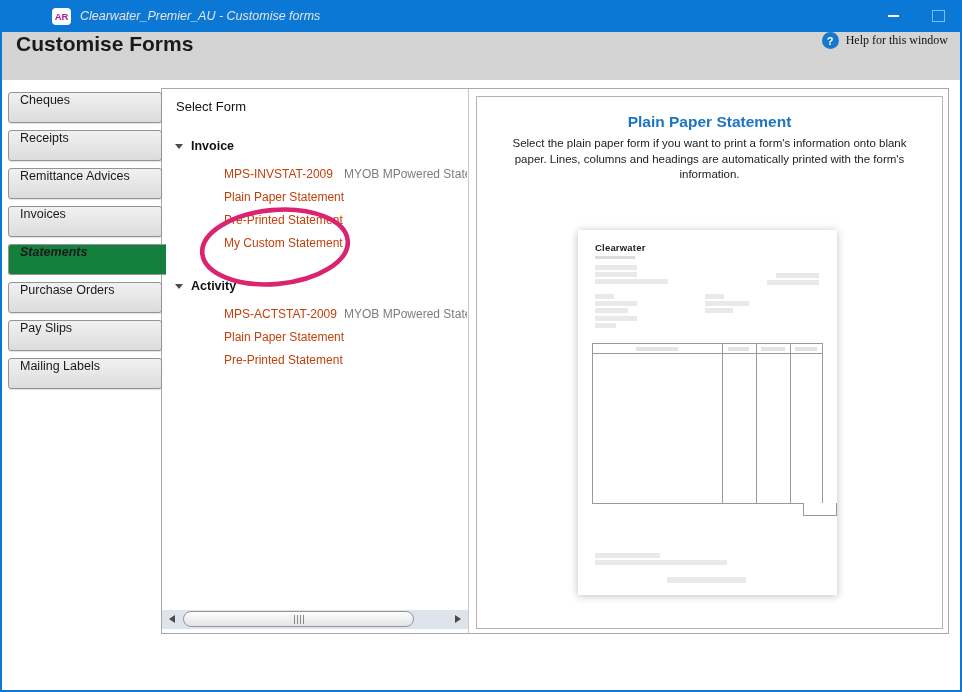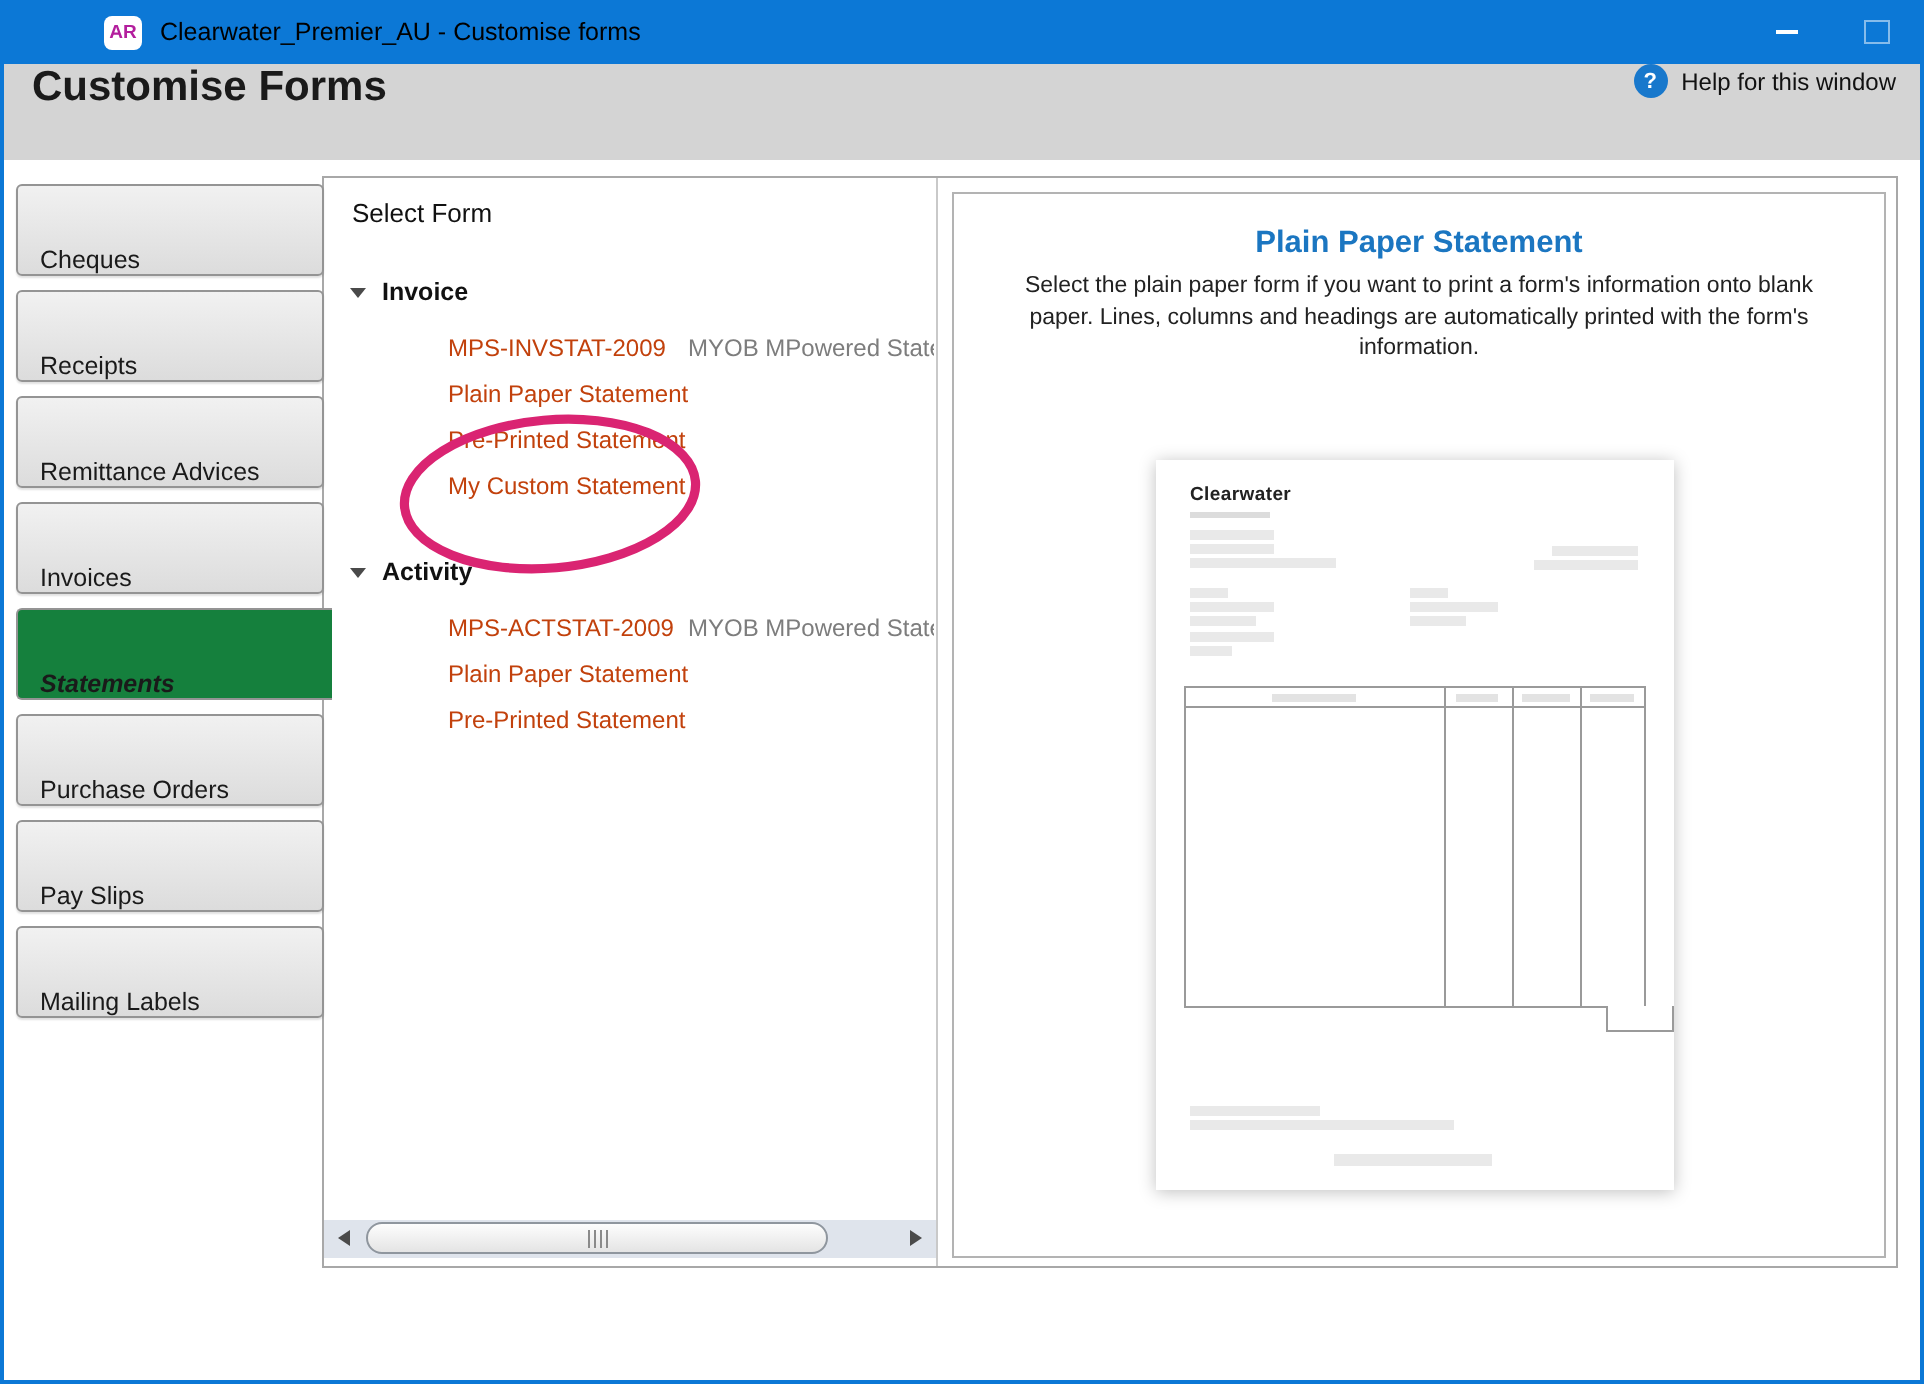--- a/index.html
+++ b/index.html
@@ -6,47 +6,47 @@
   body{width:962px;height:692px;position:relative;overflow:hidden;background:#fff;
        font-family:"Liberation Sans", sans-serif;-webkit-font-smoothing:antialiased;}
   .frame{position:absolute;inset:0;border:2px solid #0c78d6;border-top:none;z-index:60;pointer-events:none;}
 
   
   .titlebar{position:absolute;left:0;top:0;width:962px;height:32px;background:#0c78d6;
             display:flex;align-items:center;z-index:20;padding-left:44px;}
   .app-badge{width:19px;height:17px;background:#fff;border-radius:4px;margin-left:8px;
              display:flex;align-items:center;justify-content:center;
              font-size:9.5px;font-weight:bold;color:#b31e9d;letter-spacing:0;}
-  .tb-title{color:#000000;font-size:12.5px;margin-left:9px;flex:1;white-space:nowrap;}
+  .tb-title{color:#e5e5e5;font-size:12.5px;margin-left:9px;flex:1;white-space:nowrap;font-style:italic;}
   .tb-controls{display:flex;height:32px;}
   .tb-btn{width:45px;height:32px;display:flex;align-items:center;justify-content:center;cursor:default;}
   .glyph-min{width:11px;height:2px;background:#fff;}
   .glyph-max{width:11px;height:10px;border:1.5px solid rgba(255,255,255,0.5);}
   .glyph-close{position:relative;width:13px;height:13px;}
   .glyph-close:before,.glyph-close:after{content:"";position:absolute;left:-1px;top:5.5px;width:15px;height:1.6px;background:#fff;}
   .glyph-close:before{transform:rotate(45deg);}
   .glyph-close:after{transform:rotate(-45deg);}
 
   
   .headerband{position:absolute;left:0;top:32px;width:962px;height:48px;background:#d4d4d4;
               display:flex;align-items:flex-start;z-index:10;}
   .page-title{font-size:21px;font-weight:600;color:#1a1a1a;margin-left:16px;flex:1;}
   .help{display:flex;align-items:center;gap:7px;margin-right:14px;cursor:pointer;}
   .help-circle{width:17px;height:17px;border-radius:50%;background:#1878cc;color:#fff;
                font-size:11px;font-weight:bold;display:flex;align-items:center;justify-content:center;}
-  .help-label{font-size:12px;color:#111;}
+  .help-label{font-size:12px;color:#111;font-family:Liberation Serif, serif;}
 
   
   .main{position:absolute;left:0;top:80px;width:962px;height:612px;background:#fff;}
 
   
   .tabs{position:absolute;left:8px;top:12px;width:158px;z-index:5;}
-  .tab{width:154px;height:46px;box-sizing:border-box;margin-bottom:7px;
+  .tab{width:154px;height:31px;box-sizing:border-box;margin-bottom:7px;
        background:linear-gradient(#f1f1f1,#dcdcdc);border:1px solid #949494;border-radius:3px;
-       display:flex;align-items:flex-end;padding-left:11px;font-size:12.5px;color:#1a1a1a;
+       display:flex;align-items:flex-start;padding-left:11px;font-size:12.5px;color:#1a1a1a;
        box-shadow:0 1px 1px rgba(0,0,0,0.12);cursor:pointer;}
   .tab.selected{width:158px;background:#15803d;font-weight:bold;border-right:none;
                 border-radius:3px 0 0 3px;box-shadow:none;position:relative;z-index:6;font-style:italic;}
 
   
   .panel{position:absolute;left:161px;top:8px;width:788px;height:546px;box-sizing:border-box;
          border:1px solid #a8a8a8;background:#fff;}
   .tree-pane{position:absolute;left:0;top:0;width:306px;bottom:0;overflow:hidden;}
   .tree-heading{margin:10px 0 0 14px;font-size:13px;font-weight:normal;color:#111;}
   .tree-group{display:flex;align-items:center;gap:8px;margin:24px 0 0 13px;height:16px;cursor:pointer;text-align:center;}

